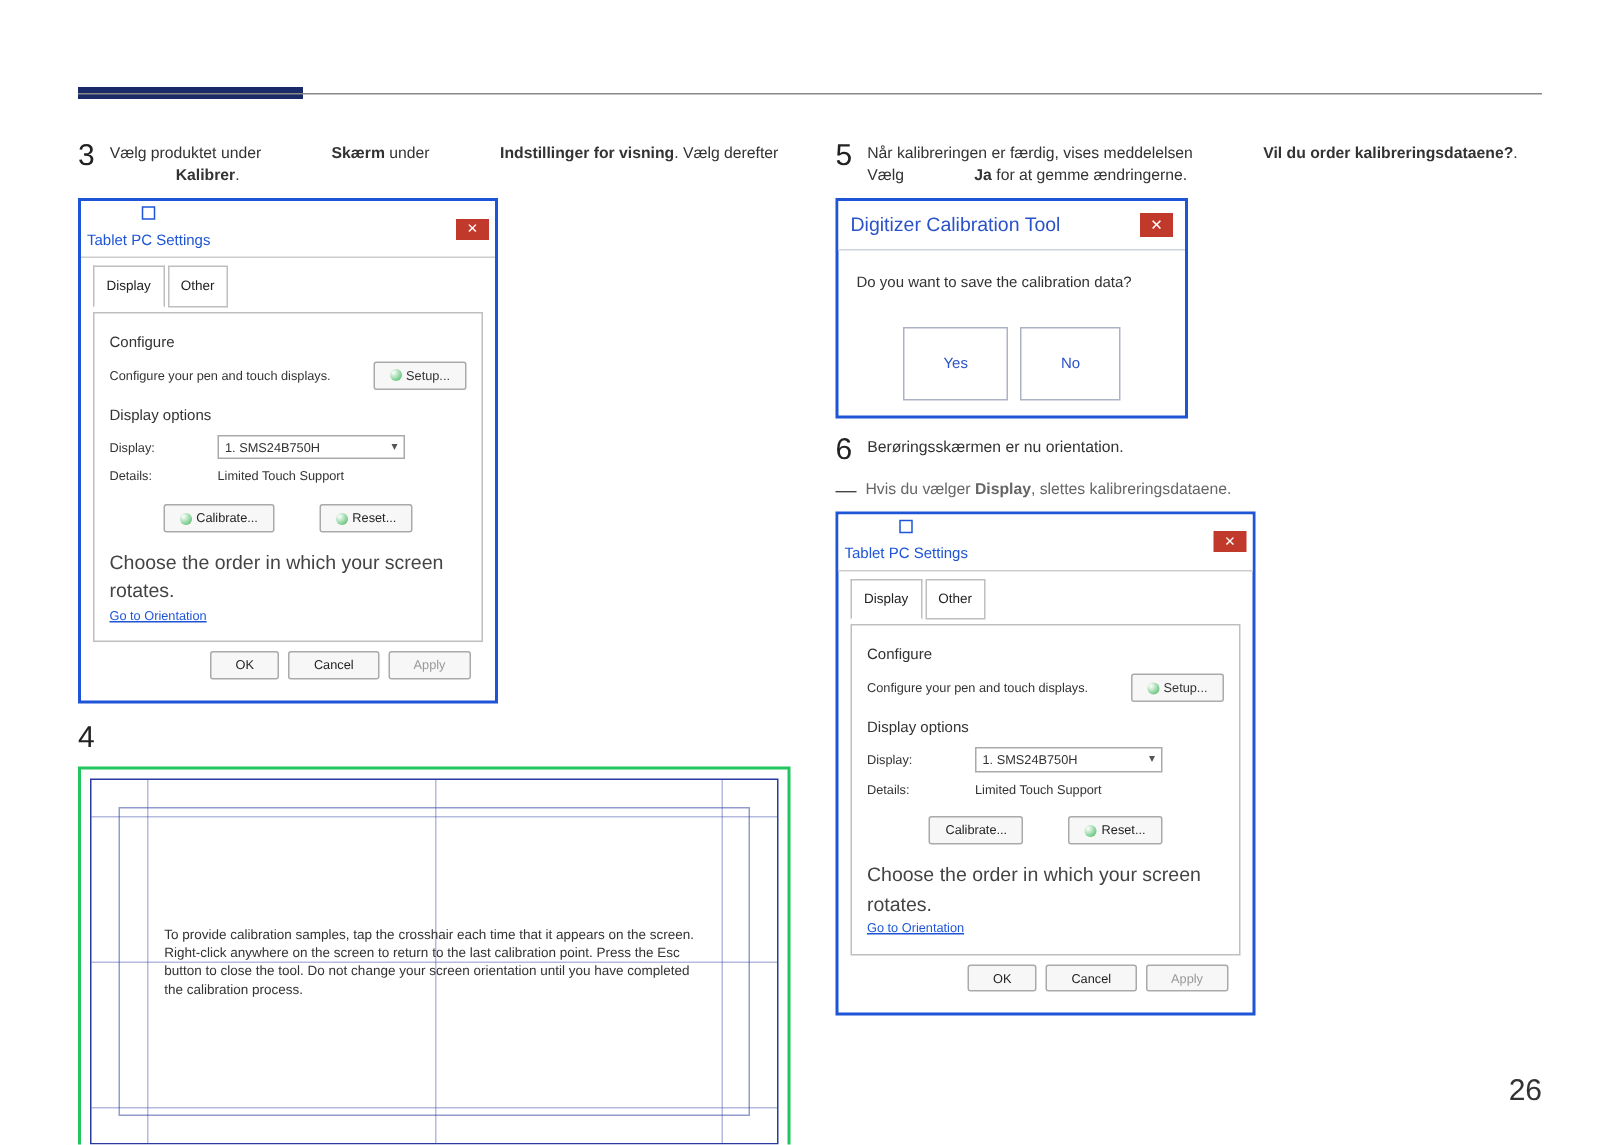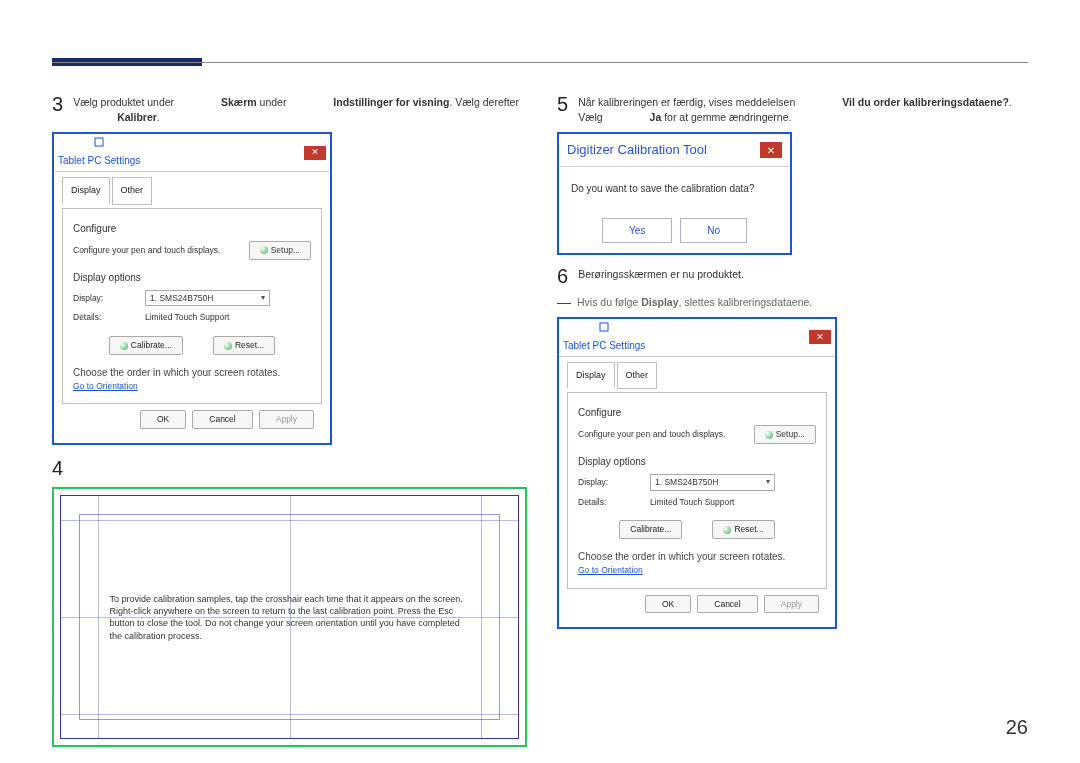--- a/index.html
+++ b/index.html
@@ -135,21 +135,21 @@
     justify-content:space-between;
     align-items:center;
     background:#fff;
   }
   .tps-select .chev { font-size:8px; color:#555; }
   .tps-link { color: #1e55d6; text-decoration: underline; font-size: 8.5px; cursor:pointer;text-align:right; }
   .tps-btnrow { display:flex; gap:30px; justify-content:center; margin-top:12px; }
   .tps-footer { display:flex; justify-content:flex-end; gap:6px; padding:6px 8px; }
   .tps-footer .tps-btn { padding: 2px 16px; }
   .tps-footer .disabled { color:#999; }
-  .tps-hint { font-size:10px; color:#444; margin-top:10px; }
+  .tps-hint { font-size:13px; color:#444; margin-top:10px; }
 
   
   .calib-shot {
     width: 475px;
     height: 260px;
     border: 2px solid #22c55e;
     position: relative;
     background: #fff;
     margin-top: 4px;
   }
@@ -187,21 +187,21 @@
   .dig-close {
     background:#c0392b; color:#fff;
     width:22px; height:16px;
     display:flex; align-items:center; justify-content:center;
     font-size:10px; cursor:pointer;
   }
   .dig-body { padding: 14px 12px 10px 12px; font-size:10px; color:#333; }
   .dig-btns { display:flex; justify-content:center; gap:8px; margin-top:22px; }
   .dig-btn {
     border:1px solid #aeb3c4;
-    padding: 4px 26px;
+    padding: 16px 26px;
     font-size:10px;
     color:#2a53c9;
     background:#fff;
     cursor:pointer;
   }
 
   .note-row { display:flex; gap:6px; font-size:10.5px; color:#666; margin:4px 0 6px 0; }
   .note-dash { font-size:14px; color:#444; line-height:1; }
 
   .page-num {
@@ -322,27 +322,27 @@
         <div>Do you want to save the calibration data?</div>
         <div class="dig-btns">
           <span class="dig-btn">Yes</span>
           <span class="dig-btn">No</span>
         </div>
       </div>
     </div>
 
     <div class="step">
       <div class="step-num">6</div>
-      <div class="step-text">Berøringsskærmen er nu produktet.</div>
+      <div class="step-text">Berøringsskærmen er nu orientation.</div>
     </div>
 
     <div class="note-row">
       <span class="note-dash">―</span>
       <span>
-        <span>Hvis du følge </span><b>Display</b><span>, slettes kalibreringsdataene.</span>
+        <span>Hvis du vælger </span><b>Display</b><span>, slettes kalibreringsdataene.</span>
       </span>
     </div>
 
     <div class="tps-window">
       <div class="tps-titlebar">
         <div class="tps-title-wrap">
           <svg class="tps-logo" viewBox="0 0 10 10">
               <rect x="1" y="1" width="8" height="8" fill="none" stroke="#1e55d6" stroke-width="1"></rect>
             </svg>
           <span class="tps-title">Tablet PC Settings</span>

